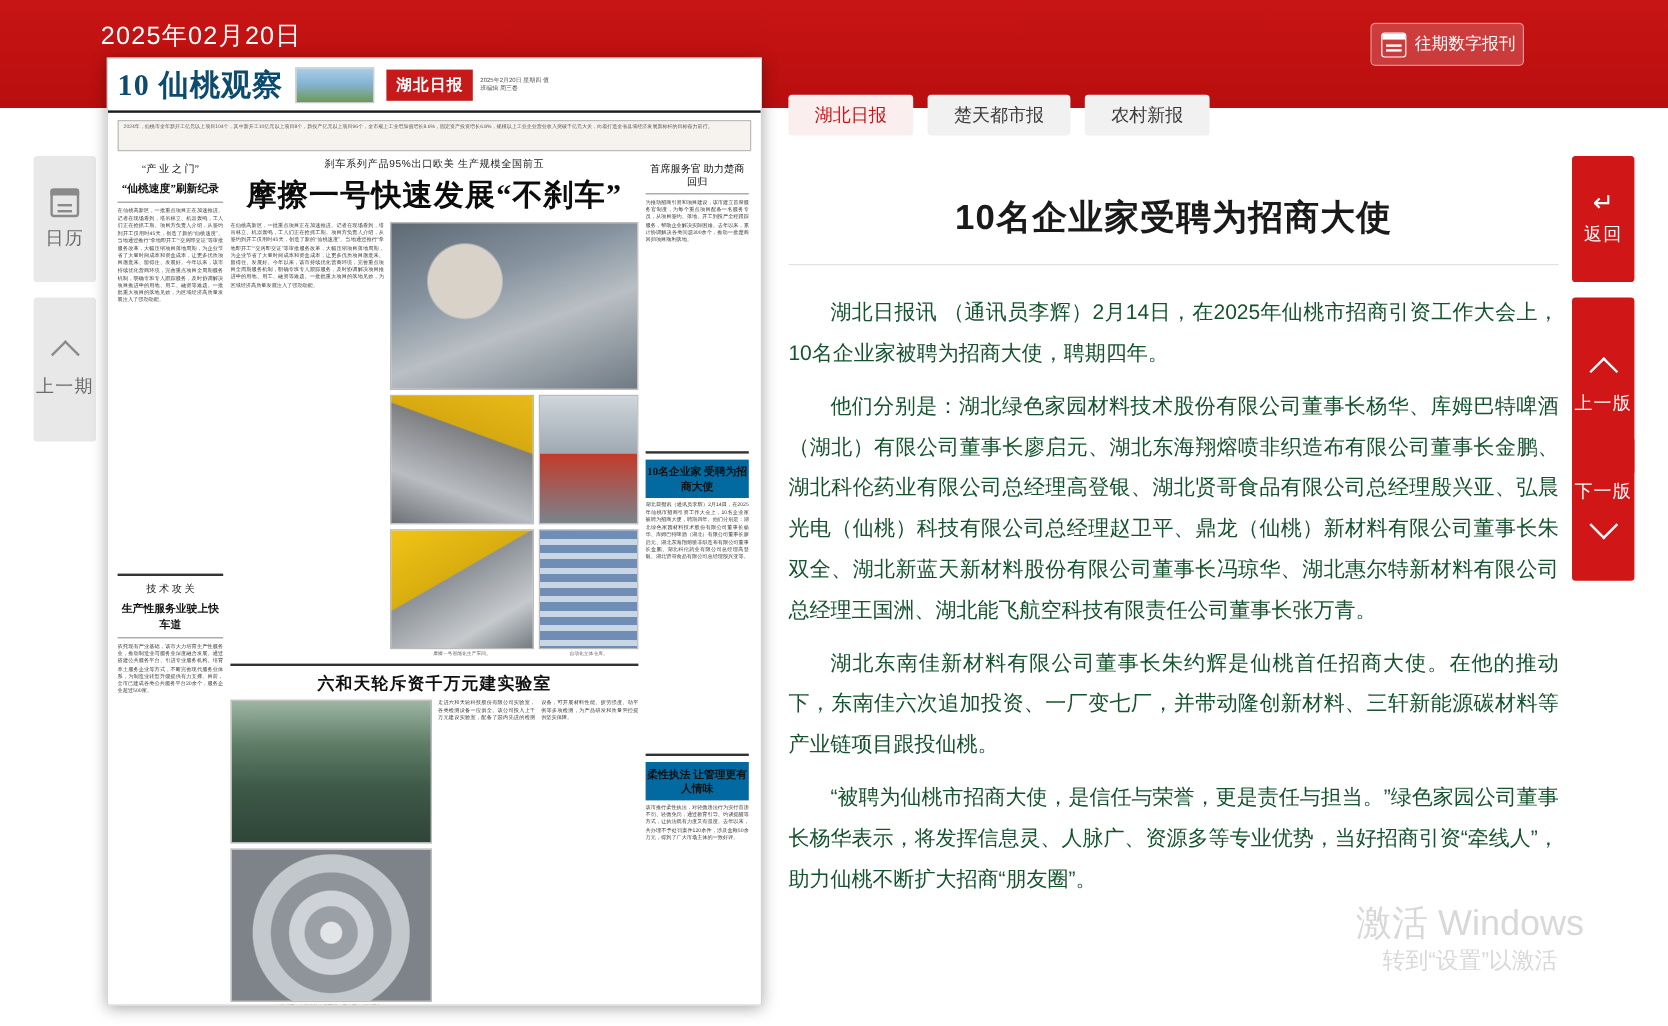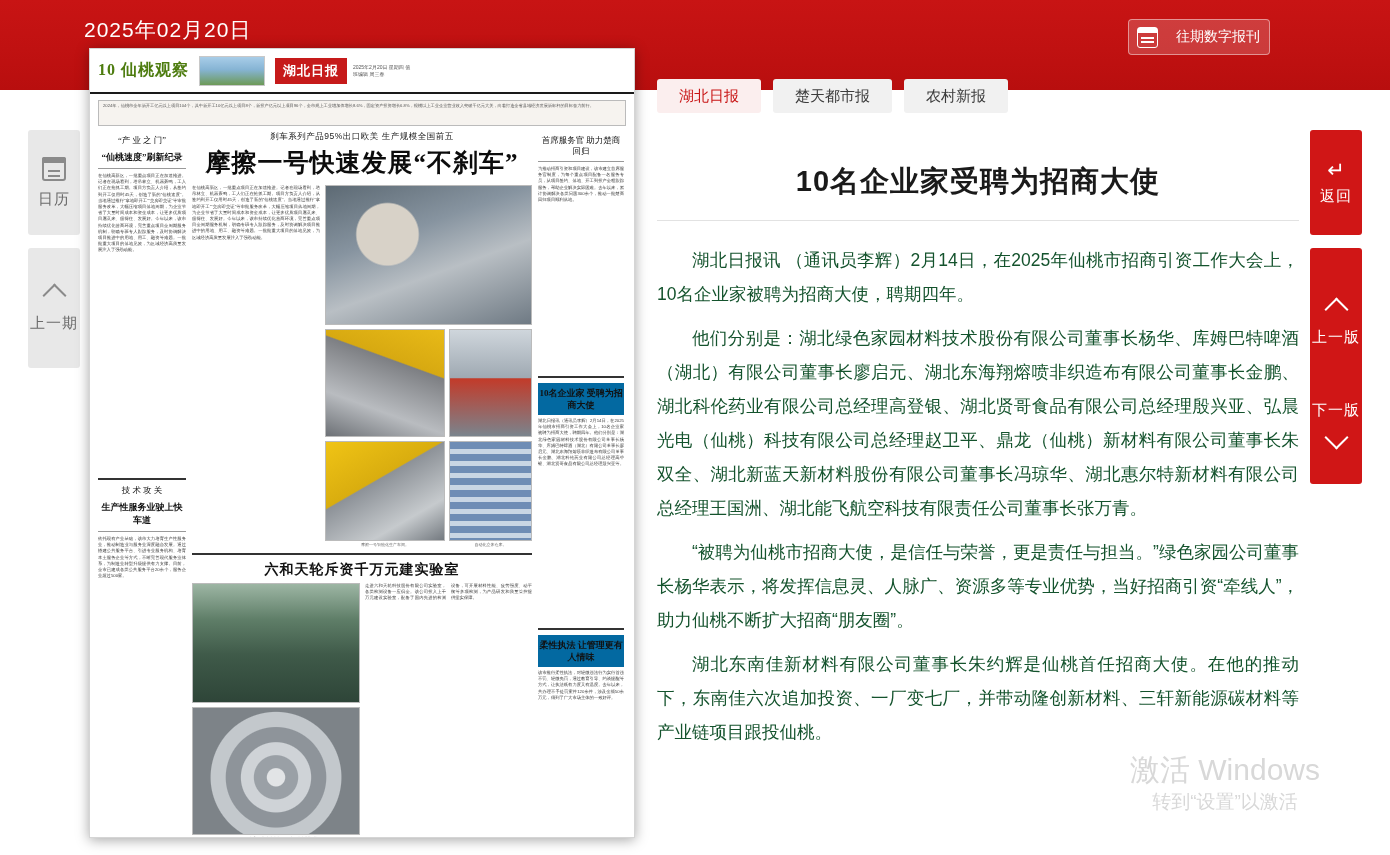--- a/index.html
+++ b/index.html
@@ -26,27 +26,27 @@
   .header-date {
     position: absolute;
     left: 84px; top: 16px;
     color: #ffffff;
     font-size: 21px;
     letter-spacing: 1px;
   }
   .archive-btn {
     position: absolute;
     right: 120px; top: 19px;
-    width: 142px; height: 36px;
+    width: 128px; height: 36px;
     background: rgba(255,255,255,0.18);
     border: 1px solid rgba(255,255,255,0.45);
     border-radius: 4px;
     display: flex;
     align-items: center;
-    gap: 18px;
+    gap: 7px;
     padding-left: 8px;
     cursor: pointer;
   }
   .archive-btn .lbl {
     color: #ffffff;
     font-size: 14px;
   }
   .mini-cal {
     width: 21px; height: 21px;
     border: 1.6px solid #ffffff;
@@ -185,23 +185,23 @@
     position: relative;
     height: 45px;
     border-bottom: 2px solid #1a1a1a;
     display: flex;
     align-items: center;
     padding: 0 8px;
     background: #fff;
   }
   .paper-masthead .pm-title {
     font-family: "Liberation Serif", serif;
-    font-size: 16px;
-    font-weight: bold;
-    color: #4d7c0f;
+    font-size: 25px;
+    font-weight: bold;
+    color: #0c4a6e;
     letter-spacing: 1px;
   }
   .pm-photo {
     width: 66px; height: 30px;
     margin-left: 10px;
     background: linear-gradient(180deg,#9fc6e6 0%, #7fae d2 40%, #5e8a4a 100%);
     background: linear-gradient(180deg,#a8cde8 0%,#86b4d4 45%,#6d9a57 100%);
     border: 1px solid #c8c8c8;
   }
   .pm-logo {
@@ -542,22 +542,22 @@
     <div class="tab active">湖北日报</div>
     <div class="tab">楚天都市报</div>
     <div class="tab">农村新报</div>
   </div>
 
   <div class="article">
     <div class="article-title">10名企业家受聘为招商大使</div>
     <div class="article-rule"></div>
     <p>湖北日报讯 （通讯员李辉）2月14日，在2025年仙桃市招商引资工作大会上，10名企业家被聘为招商大使，聘期四年。</p>
     <p>他们分别是：湖北绿色家园材料技术股份有限公司董事长杨华、库姆巴特啤酒（湖北）有限公司董事长廖启元、湖北东海翔熔喷非织造布有限公司董事长金鹏、湖北科伦药业有限公司总经理高登银、湖北贤哥食品有限公司总经理殷兴亚、弘晨光电（仙桃）科技有限公司总经理赵卫平、鼎龙（仙桃）新材料有限公司董事长朱双全、湖北新蓝天新材料股份有限公司董事长冯琼华、湖北惠尔特新材料有限公司总经理王国洲、湖北能飞航空科技有限责任公司董事长张万青。</p>
+    <p>湖北东南佳新材料有限公司董事长朱约辉是仙桃首任招商大使。在他的推动下，东南佳六次追加投资、一厂变七厂，并带动隆创新材料、三轩新能源碳材料等产业链项目跟投仙桃。</p>
     <p>“被聘为仙桃市招商大使，是信任与荣誉，更是责任与担当。”绿色家园公司董事长杨华表示，将发挥信息灵、人脉广、资源多等专业优势，当好招商引资“牵线人”，助力仙桃不断扩大招商“朋友圈”。</p>
-    <p>湖北东南佳新材料有限公司董事长朱约辉是仙桃首任招商大使。在他的推动下，东南佳六次追加投资、一厂变七厂，并带动隆创新材料、三轩新能源碳材料等产业链项目跟投仙桃。</p>
   </div>
 
   <div class="watermark">
     <div class="wm1">激活 Windows</div>
     <div class="wm2">转到“设置”以激活</div>
   </div>
 
 </div>
 
 </body></html>

